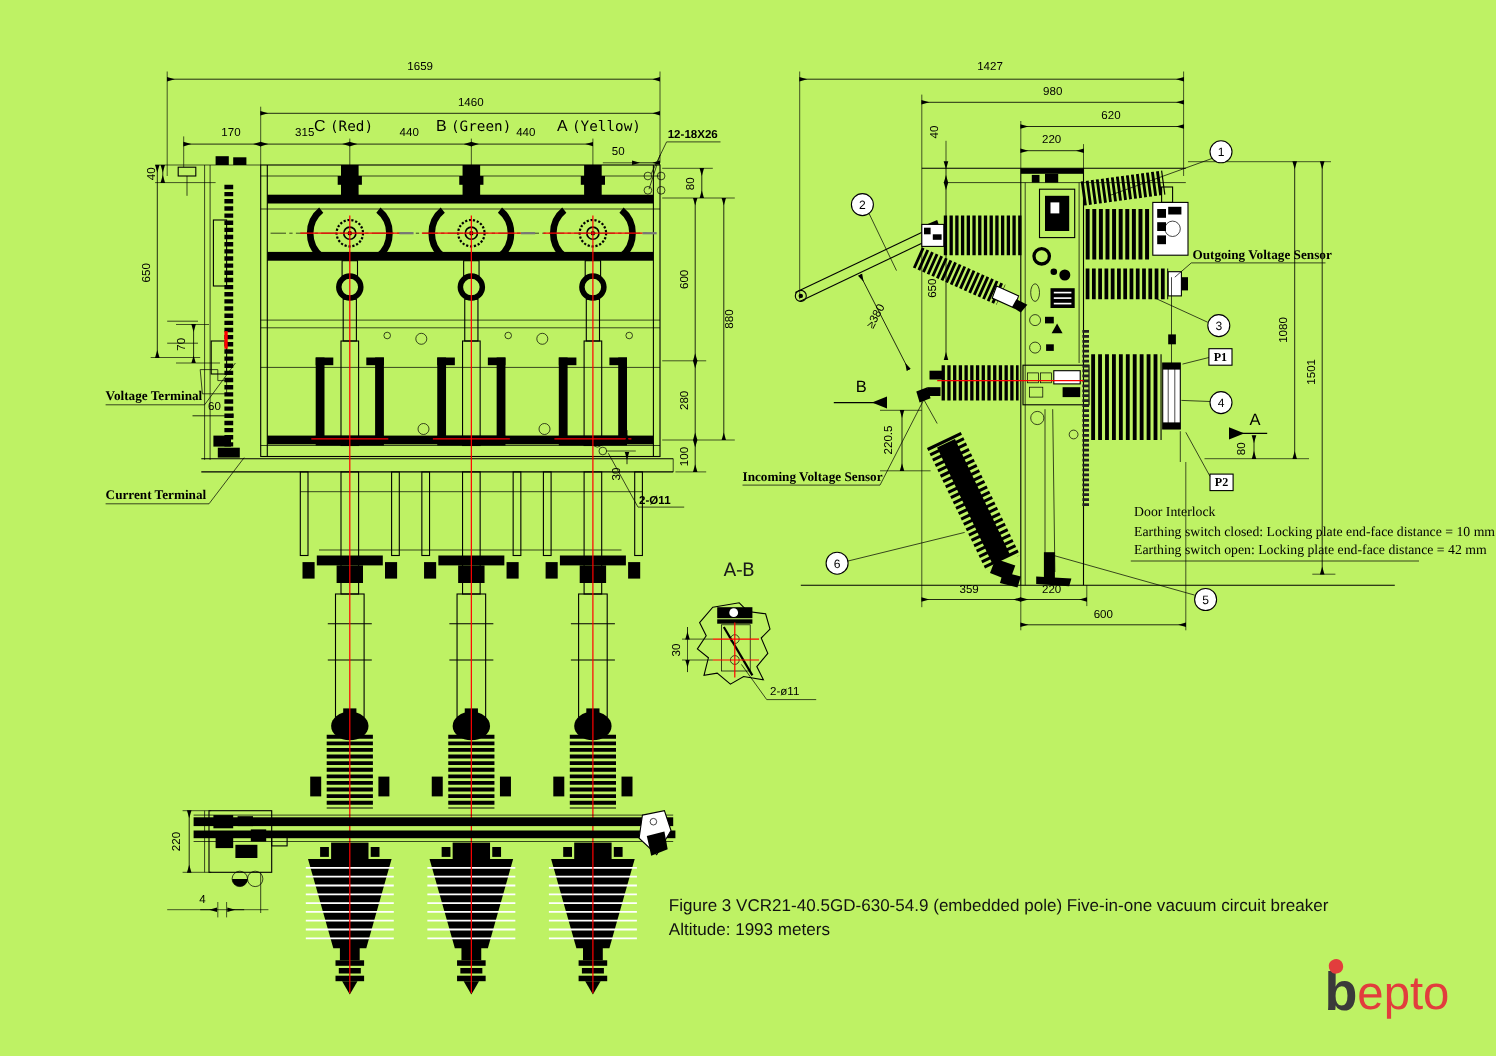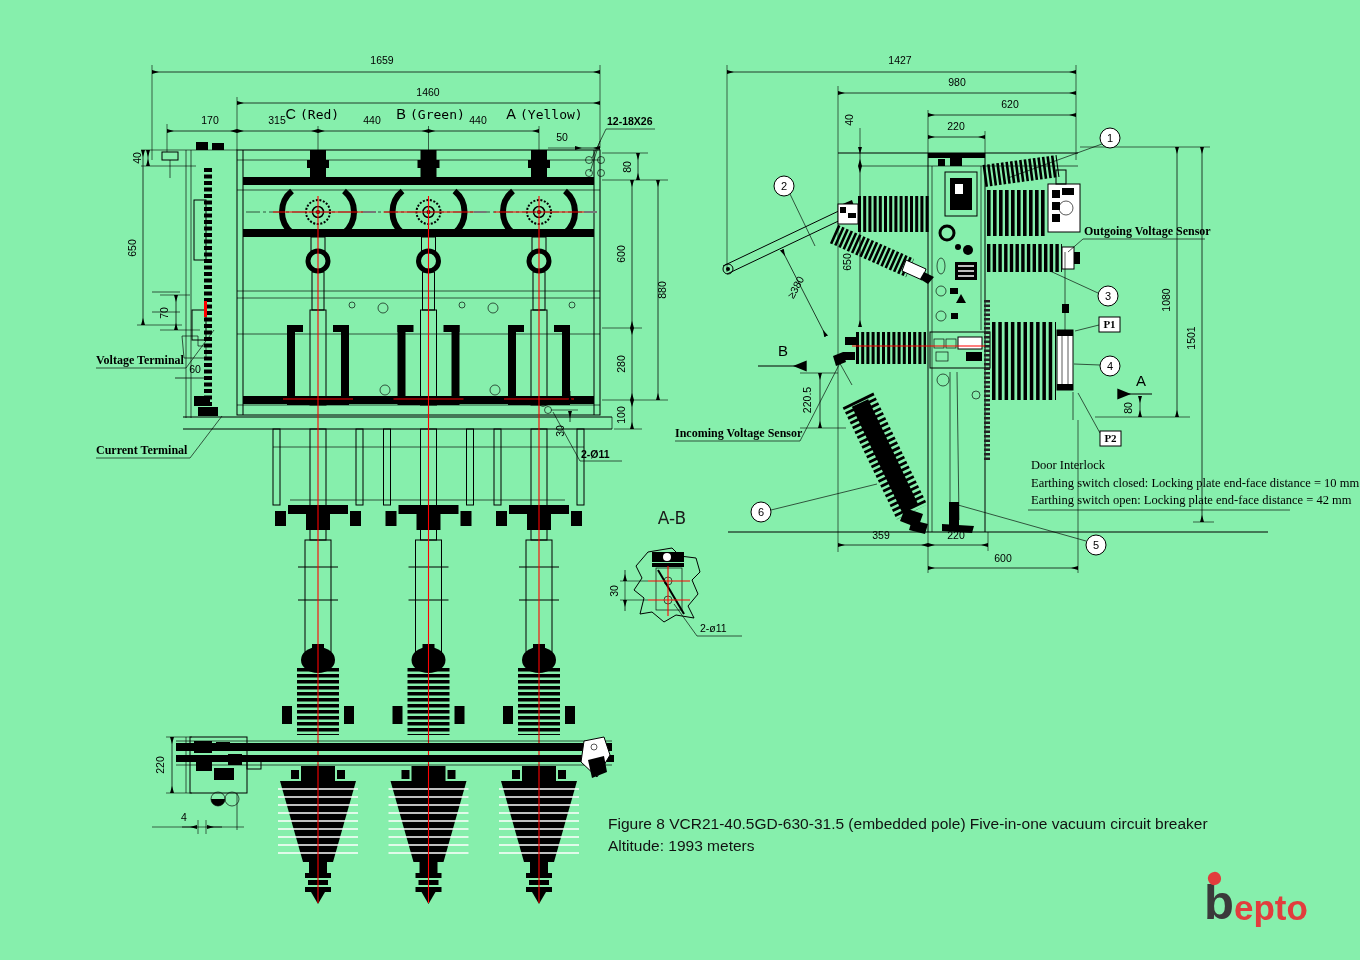--- a/index.html
+++ b/index.html
@@ -1,16 +1,16 @@
 <!DOCTYPE html>
 <html style="--c-centerline: #ff0000; --c-line: #000000; --c-logo_red: #e23d3d; --c-logo_dark: #3a3a3a; --c-background: #ffffff;"><head>
 <meta charset="utf-8">
 <style>
   html,body{margin:0;padding:0;background:#fff;}
-  #stage{position:relative;width:1360px;height:960px;background:#86efac;overflow:hidden;
+  #stage{position:relative;width:1360px;height:960px;background:#bef264;overflow:hidden;
          font-family:"Liberation Sans",sans-serif;}
   svg{position:absolute;top:0;left:0;}
   .ln{stroke:#000;stroke-width:1;fill:none}
   .lnt{stroke:#000;stroke-width:.65;fill:none}
   .fl{fill:#000;stroke:none}
   .wh{fill:#fff;stroke:#000;stroke-width:1}
   .dim{stroke:#000;stroke-width:.75;fill:none;marker-start:url(#arw);marker-end:url(#arw)}
   .dime{stroke:#000;stroke-width:.75;fill:none;marker-end:url(#arw)}
   .ext{stroke:#000;stroke-width:.6;fill:none}
   .red{stroke:var(--c-centerline,#f00);stroke-width:1.1;fill:none}
@@ -22,21 +22,21 @@
   .srf2{font:12.5px "Liberation Serif",serif;fill:#000}
   .co{font:11px "Liberation Sans",sans-serif;fill:#000;text-anchor:middle}
   .abt{font:17px "DejaVu Sans",sans-serif;fill:#1a1a1a;text-anchor:middle}
   .pbox{font:bold 11px "Liberation Serif",serif;fill:#000;text-anchor:middle}
   #caption{position:absolute;left:608px;top:813px;width:720px;font-size:15.5px;
            line-height:21.5px;color:#111;}
   #logo{position:absolute;left:1204px;top:869px;display:flex;align-items:flex-end;height:52px;}
   #logo .dot{position:absolute;left:4px;top:3px;width:13px;height:13px;border-radius:46%;
              transform:rotate(-18deg);background:var(--c-logo_red,#e23d3d);}
   #logo .lb{font-size:49px;font-weight:bold;color:var(--c-logo_dark,#3a3a3a);line-height:.78;}
-  #logo .lr{font-size:35px;font-weight:bold;color:var(--c-logo_red,#e23d3d);line-height:.78;}
+  #logo .lr{font-size:43px;font-weight:normal;color:var(--c-logo_red,#e23d3d);line-height:.78;}
 </style>
 </head>
 <body>
 
 <div id="stage">
 <svg width="1360" height="960" viewBox="0 0 1360 960">
 <defs>
   <marker id="arw" viewBox="0 0 10 10" refX="9.5" refY="5" markerWidth="10" markerHeight="10" orient="auto-start-reverse">
     <path d="M0.3,5 L10,7.8 L10,2.2 z"></path>
   </marker>
@@ -488,21 +488,21 @@
   <line class="dime" x1="625" y1="611" x2="625" y2="600"></line>
   <line class="ext" x1="625" y1="581" x2="625" y2="600"></line>
   <text class="dt" transform="rotate(-90 618 591)" x="618" y="591">30</text>
   <text class="dt" x="700" y="632" style="text-anchor:start">2-ø11</text>
   <line class="lnt" x1="697" y1="636" x2="742" y2="636"></line>
   <line class="lnt" x1="697" y1="636" x2="674" y2="604"></line>
 </g>
 </svg>
 
 <div id="caption">
-  <div>Figure 8 VCR21-40.5GD-630-31.5 (embedded pole) Five-in-one vacuum circuit breaker</div>
+  <div>Figure 3 VCR21-40.5GD-630-54.9 (embedded pole) Five-in-one vacuum circuit breaker</div>
   <div>Altitude: 1993 meters</div>
 </div>
 
 <div id="logo">
   <span class="dot"></span>
   <span class="lb">b</span>
   <span class="lr">epto</span>
 </div>
 </div>
 

